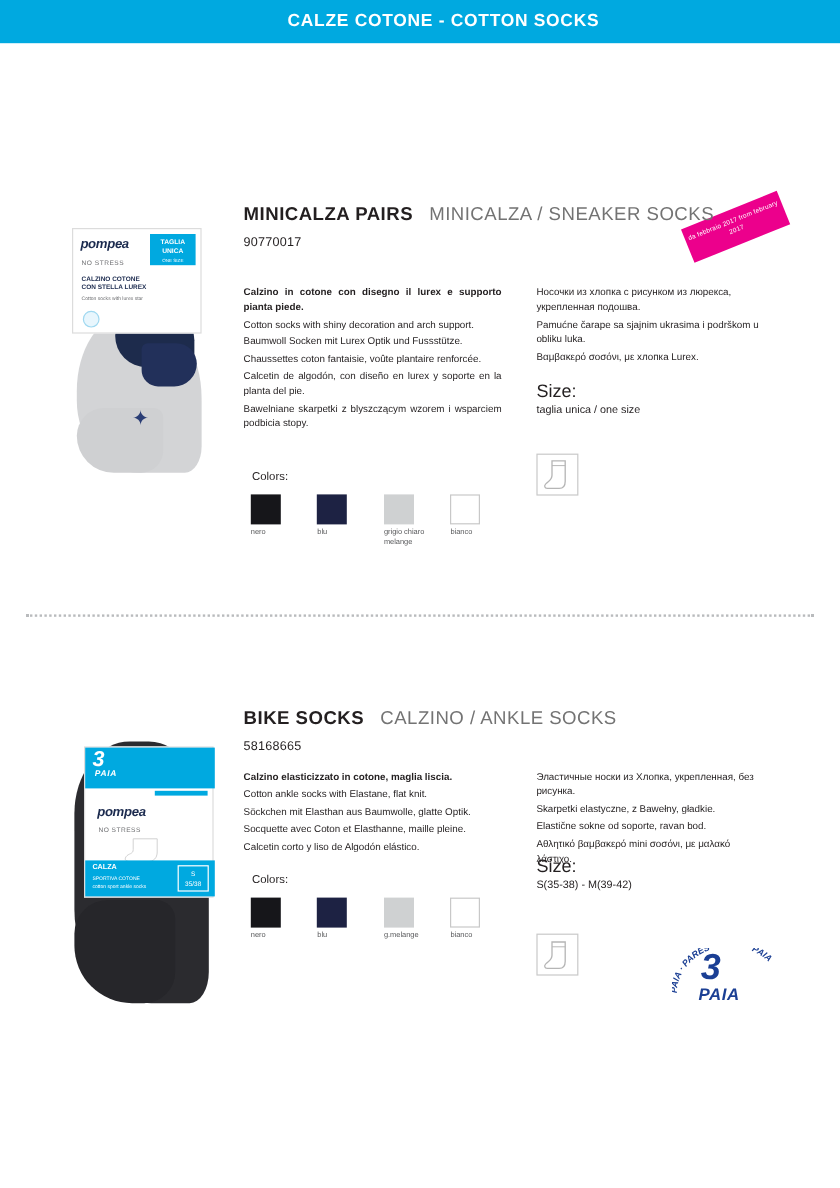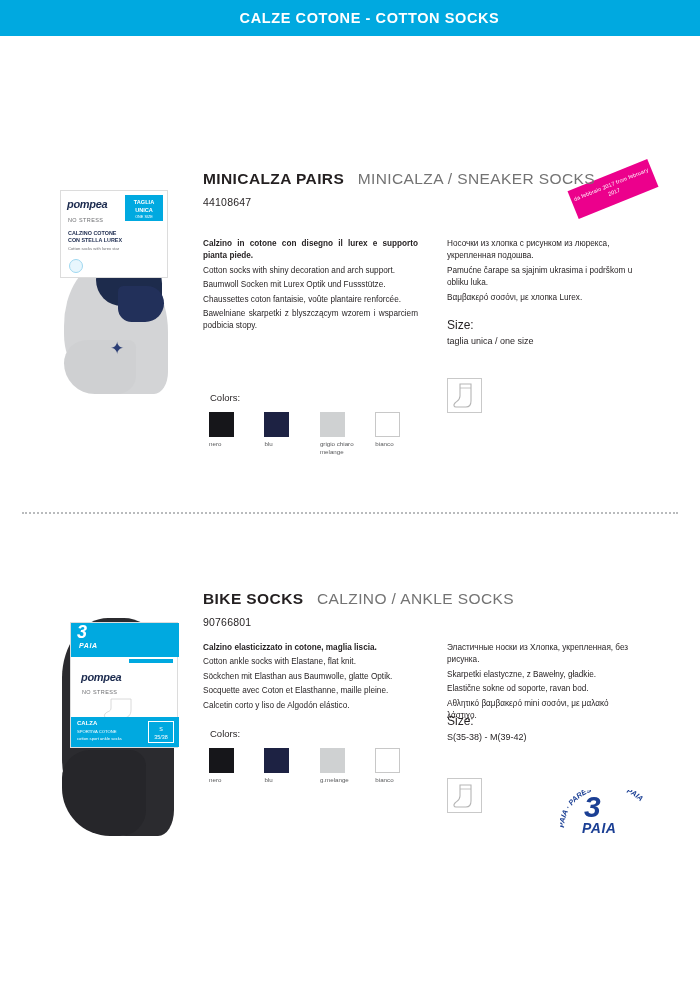--- a/index.html
+++ b/index.html
@@ -81,21 +81,21 @@
     width: 190px;
     font-size: 8.2px;
     line-height: 12.4px;
     color: #231f20;
   }
   .desc-right p { margin: 0 2px 2px 0; }
 
   .size-label {
     position: absolute;
     left: 447px;
-    font-size: 12px;
+    font-size: 15px;
     color: #231f20;
   }
   .size-value {
     position: absolute;
     left: 447px;
     font-size: 9px;
     color: #231f20;
   }
 
   .colors-label {
@@ -427,27 +427,28 @@
       <div class="circle"></div>
     </div>
   </div>
 
   <div class="ribbon">da febbraio 2017 from february 2017</div>
 
   <div class="title-row">
     <span class="title-main">MINICALZA PAIRS</span>
     <span class="title-sub">MINICALZA / SNEAKER SOCKS</span>
   </div>
-  <div class="code">44108647</div>
+  <div class="code">90770017</div>
 
   <div class="desc-left" style="top:68px;">
     <span class="lead">Calzino in cotone con disegno il lurex e supporto pianta piede.</span>
     <p>Cotton socks with shiny decoration and arch support.</p>
     <p>Baumwoll Socken mit Lurex Optik und Fussstütze.</p>
     <p>Chaussettes coton fantaisie, voûte plantaire renforcée.</p>
+    <p>Calcetin de algodón, con diseño en lurex y soporte en la planta del pie.</p>
     <p>Bawelniane skarpetki z blyszczącym wzorem i wsparciem podbicia stopy.</p>
   </div>
 
   <div class="desc-right" style="top:68px;">
     <p>Носочки из хлопка с рисунком из люрекса, укрепленная подошва.</p>
     <p>Pamućne čarape sa sjajnim ukrasima i podrškom u obliku luka.</p>
     <p>Βαμβακερό σοσόνι, με хлопка Lurex.</p>
   </div>
 
   <div class="size-label" style="top:148px;">Size:</div>
@@ -510,21 +511,21 @@
           <span>35/38</span>
         </span>
       </div>
     </div>
   </div>
 
   <div class="title-row">
     <span class="title-main">BIKE SOCKS</span>
     <span class="title-sub">CALZINO / ANKLE SOCKS</span>
   </div>
-  <div class="code">90766801</div>
+  <div class="code">58168665</div>
 
   <div class="desc-left" style="top:52px;">
     <span class="lead">Calzino elasticizzato in cotone, maglia liscia.</span>
     <p>Cotton ankle socks with Elastane, flat knit.</p>
     <p>Söckchen mit Elasthan aus Baumwolle, glatte Optik.</p>
     <p>Socquette avec Coton et Elasthanne, maille pleine.</p>
     <p>Calcetin corto y liso de Algodón elástico.</p>
   </div>
 
   <div class="desc-right" style="top:52px;">

